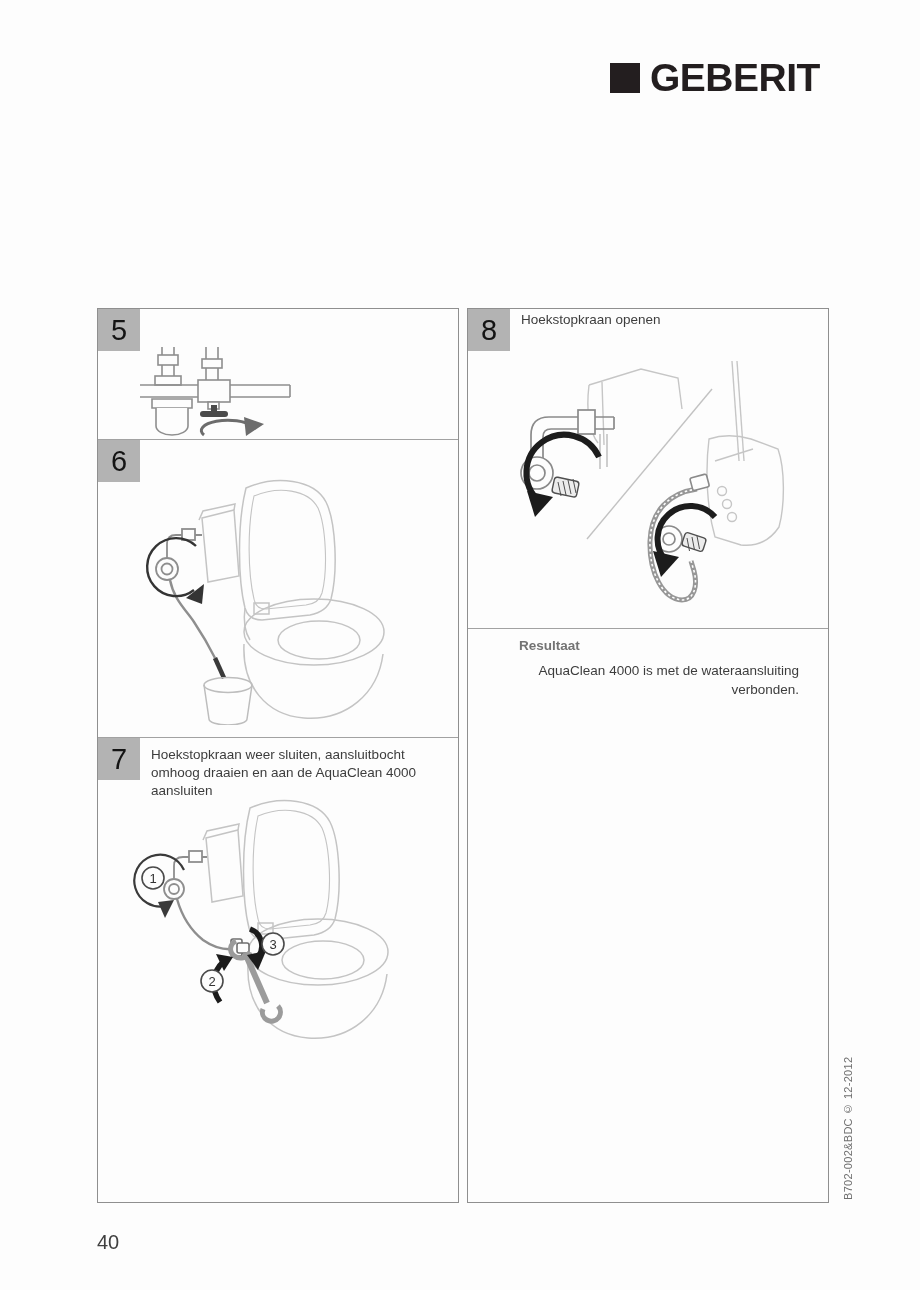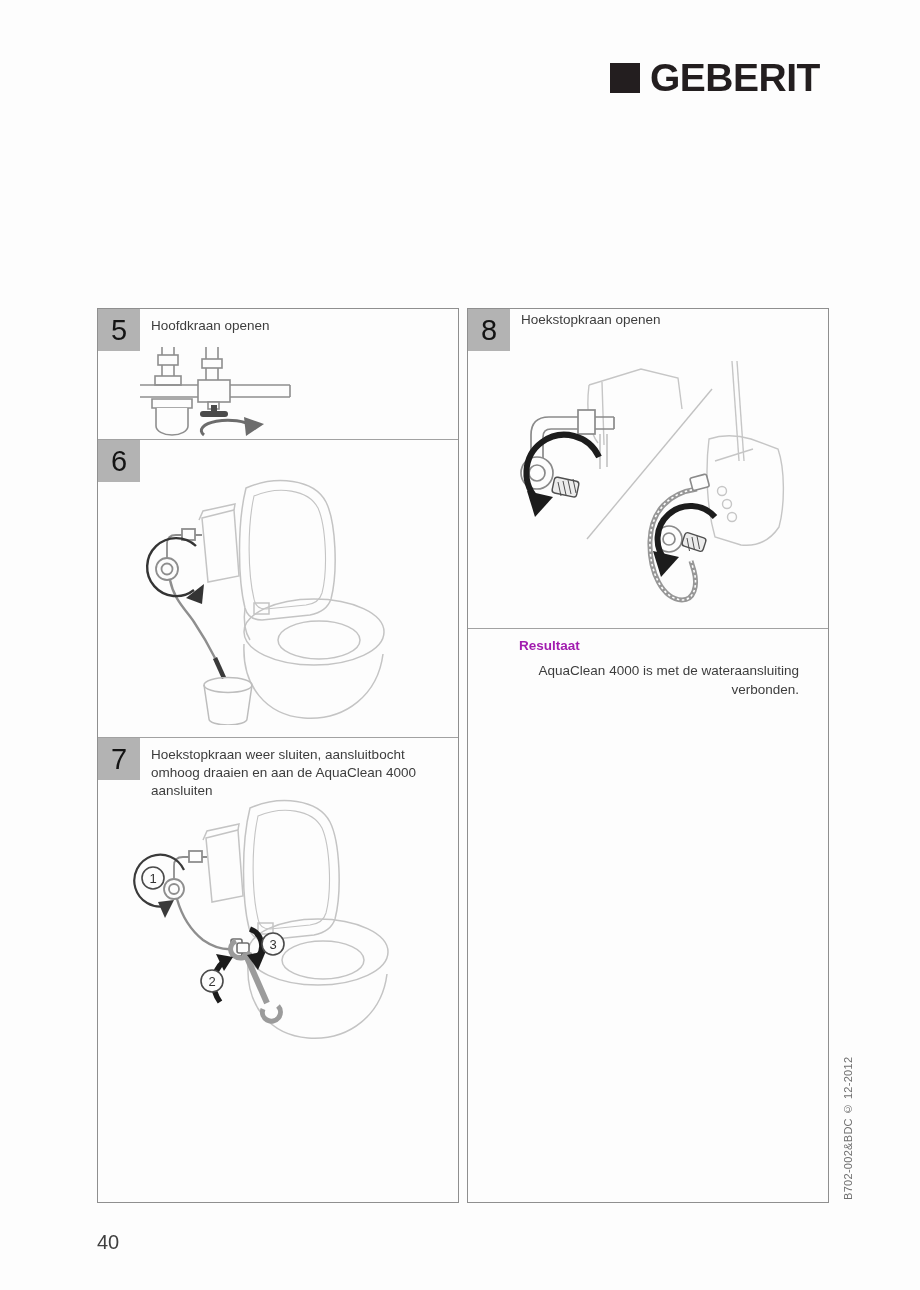--- a/index.html
+++ b/index.html
@@ -18,21 +18,21 @@
   .col-right { left:467px; }
   .sep { position:absolute; left:0; width:100%; height:1px; background:#a2a2a2; }
   .step-num {
     position:absolute; left:0; width:42px; height:42px; background:#b3b3b3;
     color:#141414; font-size:29px; line-height:42px; text-align:center;
   }
   .step-title {
     position:absolute; left:53px; font-size:13.5px; line-height:18px; color:#3d3d3d;
   }
   .illus { position:absolute; }
-  .result-heading { position:absolute; font-size:13.5px; font-weight:bold; color:#a21caf; }
+  .result-heading { position:absolute; font-size:13.5px; font-weight:bold; color:#737373; }
   .result-text { position:absolute; font-size:13.5px; line-height:19px; color:#3d3d3d; }
   
   .footer-vertical {
     position:absolute; left:842px; top:1052px; height:148px; width:20px;
     writing-mode:vertical-rl; transform:rotate(180deg);
     font-size:11px; color:#6f6f6f; letter-spacing:0.3px;
   }
   .page-number { position:absolute; left:97px; top:1231px; font-size:20px; color:#404040; }
   svg { display:block; }
 </style>
@@ -42,21 +42,20 @@
 <div class="page">
 
   <div class="logo">
     <div class="logo-square"></div>
     <div class="logo-text">GEBERIT</div>
   </div>
 
   <div class="col col-left">
 
     <div class="step-num" style="top:0;">5</div>
-    <div class="step-title" style="top:8px; width:295px;">Hoofdkraan openen</div>
     <svg class="illus" style="left:40px; top:38px;" width="158" height="92" viewBox="0 0 158 92">
       <g stroke="#8e8e8e" fill="none" stroke-width="1.6">
         <path d="M24,0 V38 M36,0 V38"></path>
         <rect x="20" y="8" width="20" height="10" fill="#fdfdfd"></rect>
         <rect x="17" y="29" width="26" height="9" fill="#fdfdfd"></rect>
         <path d="M68,0 V34 M80,0 V34"></path>
         <rect x="64" y="12" width="20" height="9" fill="#fdfdfd"></rect>
         <path d="M2,38 H152 M2,50 H152 M152,38 V50"></path>
         <rect x="60" y="33" width="32" height="22" fill="#fdfdfd"></rect>
         <rect x="70" y="55" width="11" height="7" fill="#fdfdfd"></rect>

